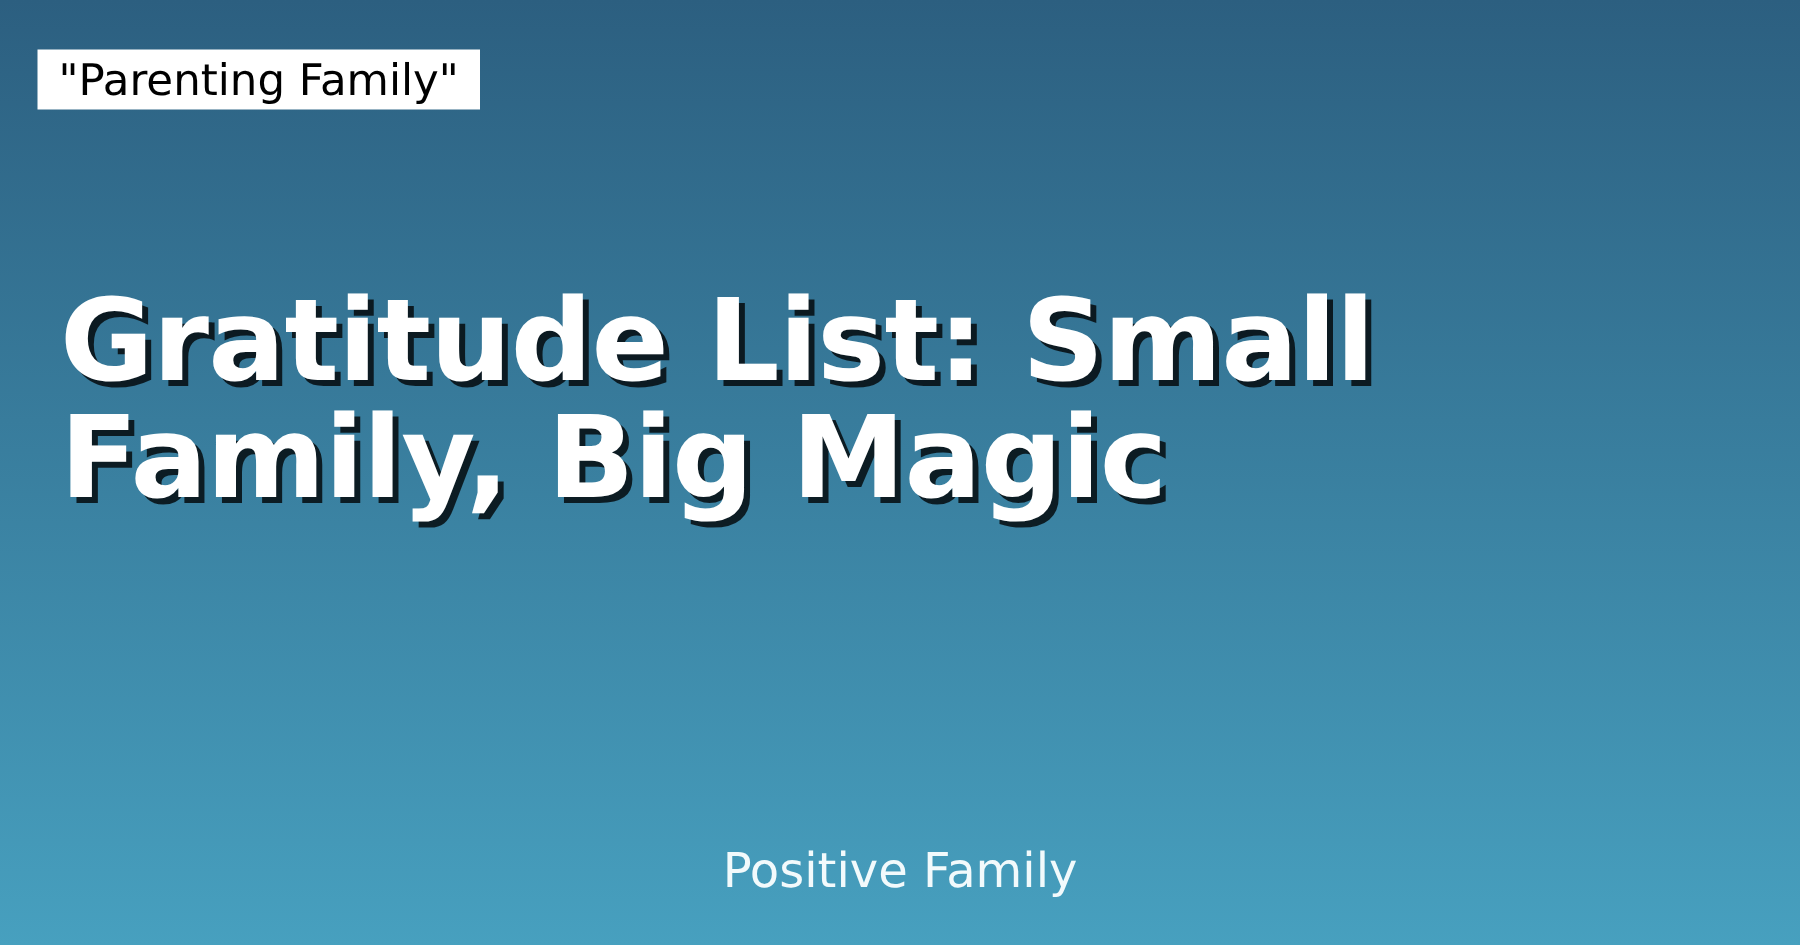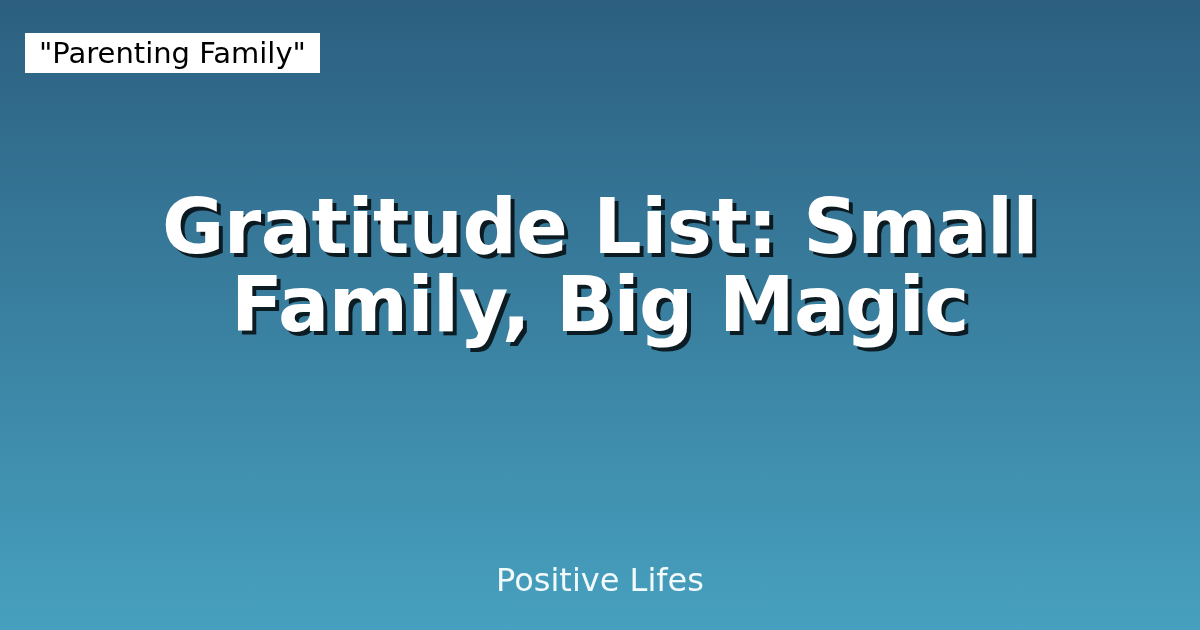--- a/index.html
+++ b/index.html
@@ -44,21 +44,20 @@
     white-space: nowrap;
     letter-spacing: 0px;
   }
 
   
   #headline {
     position: absolute;
     left: 0;
     right: 0;
     top: 188px;
-    text-align: center;
     padding: 0 40px;
     box-sizing: border-box;
   }
   #headline .title-line {
     font-family: "DejaVu Sans", sans-serif;
     font-size: 76px;
     font-weight: bold;
     line-height: 78px;
     color: #ffffff;
     white-space: nowrap;
@@ -91,16 +90,16 @@
   <div id="category-badge">
     <span class="badge-text">"Parenting Family"</span>
   </div>
 
   <div id="headline">
     <div class="title-line">Gratitude List: Small</div>
     <div class="title-line">Family, Big Magic</div>
   </div>
 
   <div id="brand-footer">
-    <span class="brand-text">Positive Lifes</span>
+    <span class="brand-text">Positive Family</span>
   </div>
 
 </div>
 
 </body></html>

